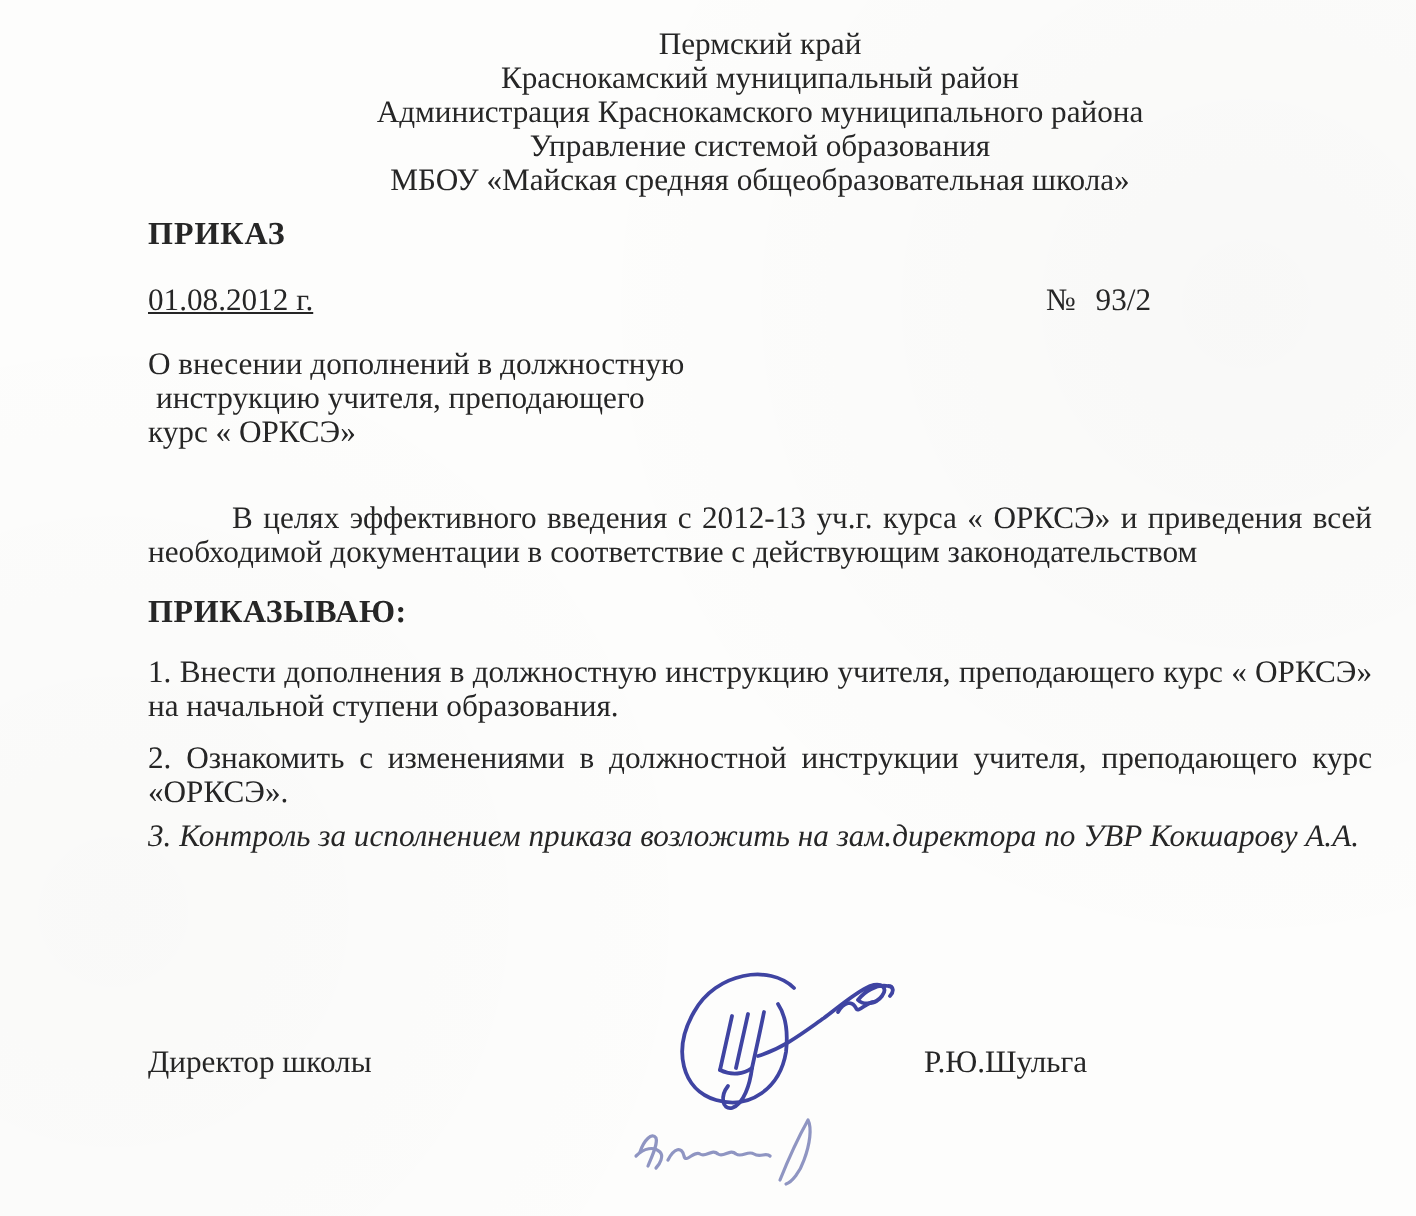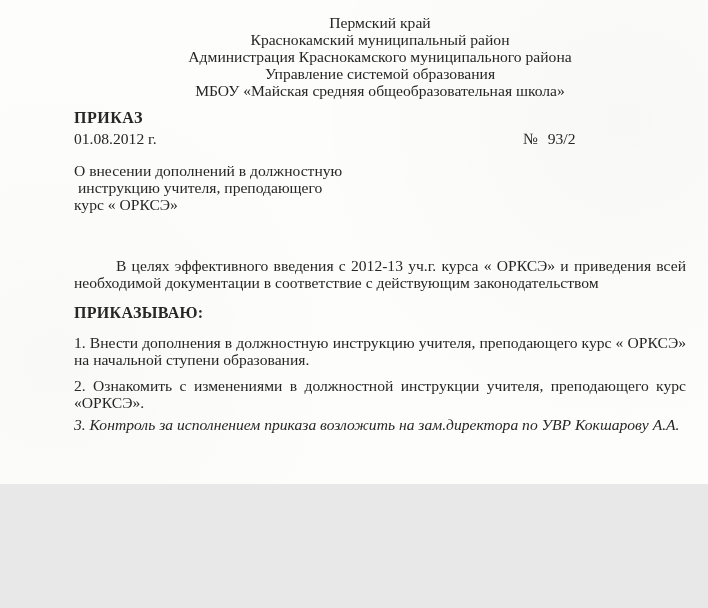--- a/index.html
+++ b/index.html
@@ -4,21 +4,21 @@
 <title>Приказ № 93/2</title>
 <style>
   html, body {
     margin: 0;
     padding: 0;
     background: #e8e8e8;
   }
   .page {
     position: relative;
     width: 708px;
-    height: 484px;
+    height: 608px;
     margin: 0;
     background:
       radial-gradient(circle at 88% 25%, rgba(0,0,0,0.018), transparent 45%),
       radial-gradient(circle at 8% 75%, rgba(0,0,0,0.015), transparent 40%),
       #fdfdfc;
     font-family: "Liberation Serif", "DejaVu Serif", serif;
     font-size: 15.6px;
     line-height: 17px;
     color: #262626;
     overflow: hidden;
@@ -31,32 +31,33 @@
   .doc-title {
     text-align: left;
     font-weight: bold;
     font-size: 16px;
     margin-top: 10px;
     letter-spacing: 0.5px;
   }
   .date-row {
     position: relative;
     height: 17px;
-    margin-top: 4px;
+    margin-top: 16px;
+    text-decoration: underline;
   }
   .order-number {
     position: absolute;
     left: 449px;
     top: 0;
     word-spacing: 6px;
     text-align: center;
   }
   .subject { margin-top: 15px; }
   .subject .l2 { padding-left: 4px; }
-  .preamble { margin-top: 44px; }
+  .preamble { margin-top: 26px; }
   .force-line {
     text-align: justify;
     text-align-last: justify;
   }
   .indent { text-indent: 42px; }
   .resolution {
     text-align: left;
     font-weight: bold;
     font-size: 16px;
     margin-top: 13px;

